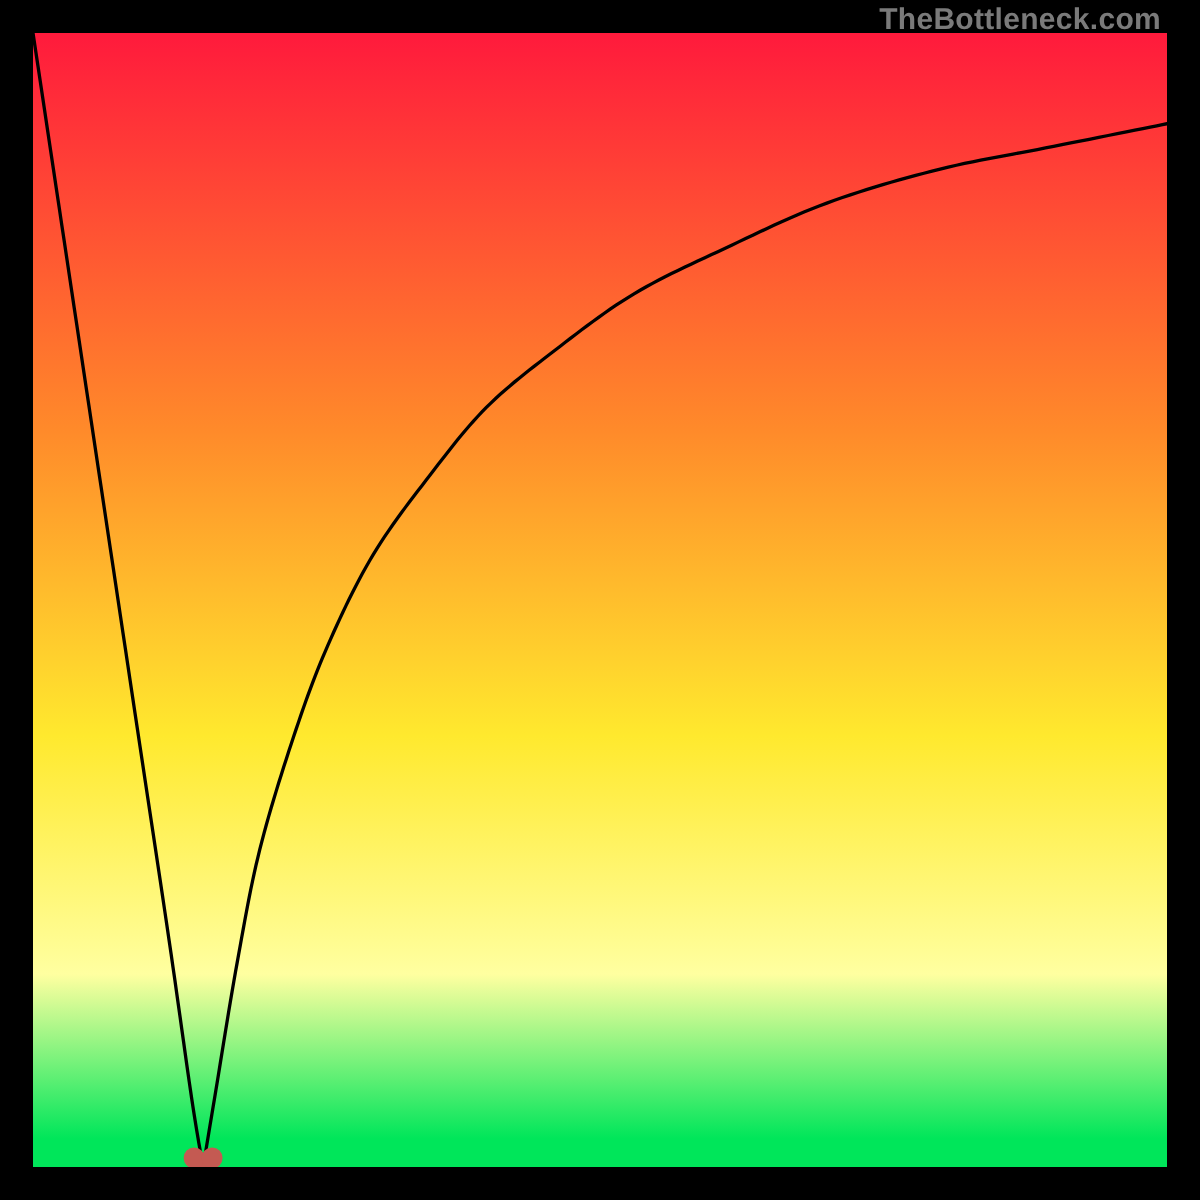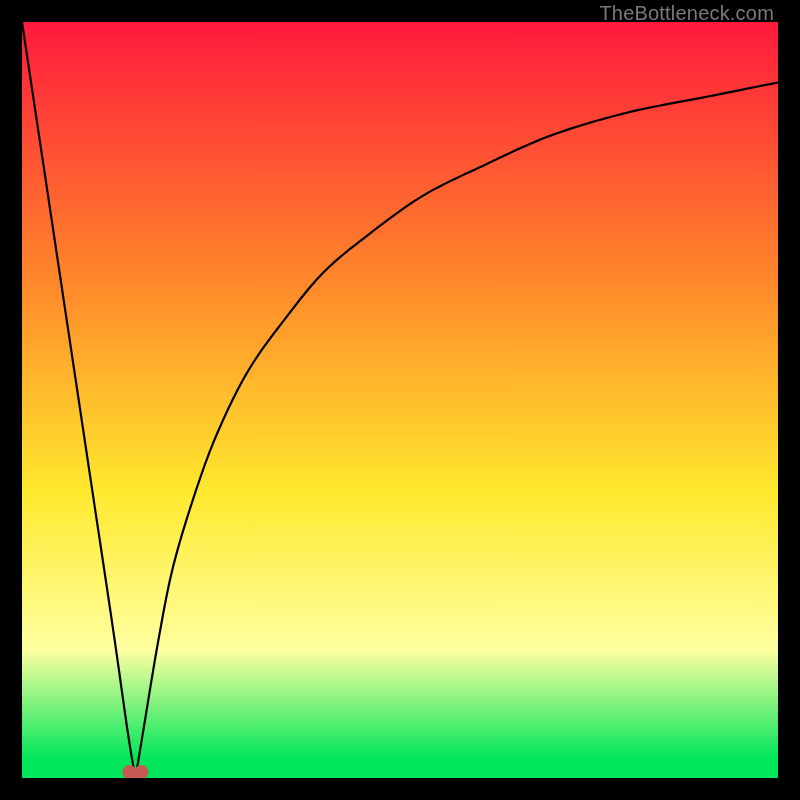--- a/index.html
+++ b/index.html
@@ -33,21 +33,21 @@
     top: 0;
     width: 100%;
     height: 100%;
   }
   .attribution {
     position: absolute;
     top: 2px;
     right: 26px;
     color: #7a7a7a;
     font-size: 20px;
-    font-weight: 400;
+    font-weight: 700;
     letter-spacing: 0.2px;
     user-select: none;
   }
   svg {
     position: absolute;
     left: 0;
     top: 0;
   }
 </style>
 </head>

